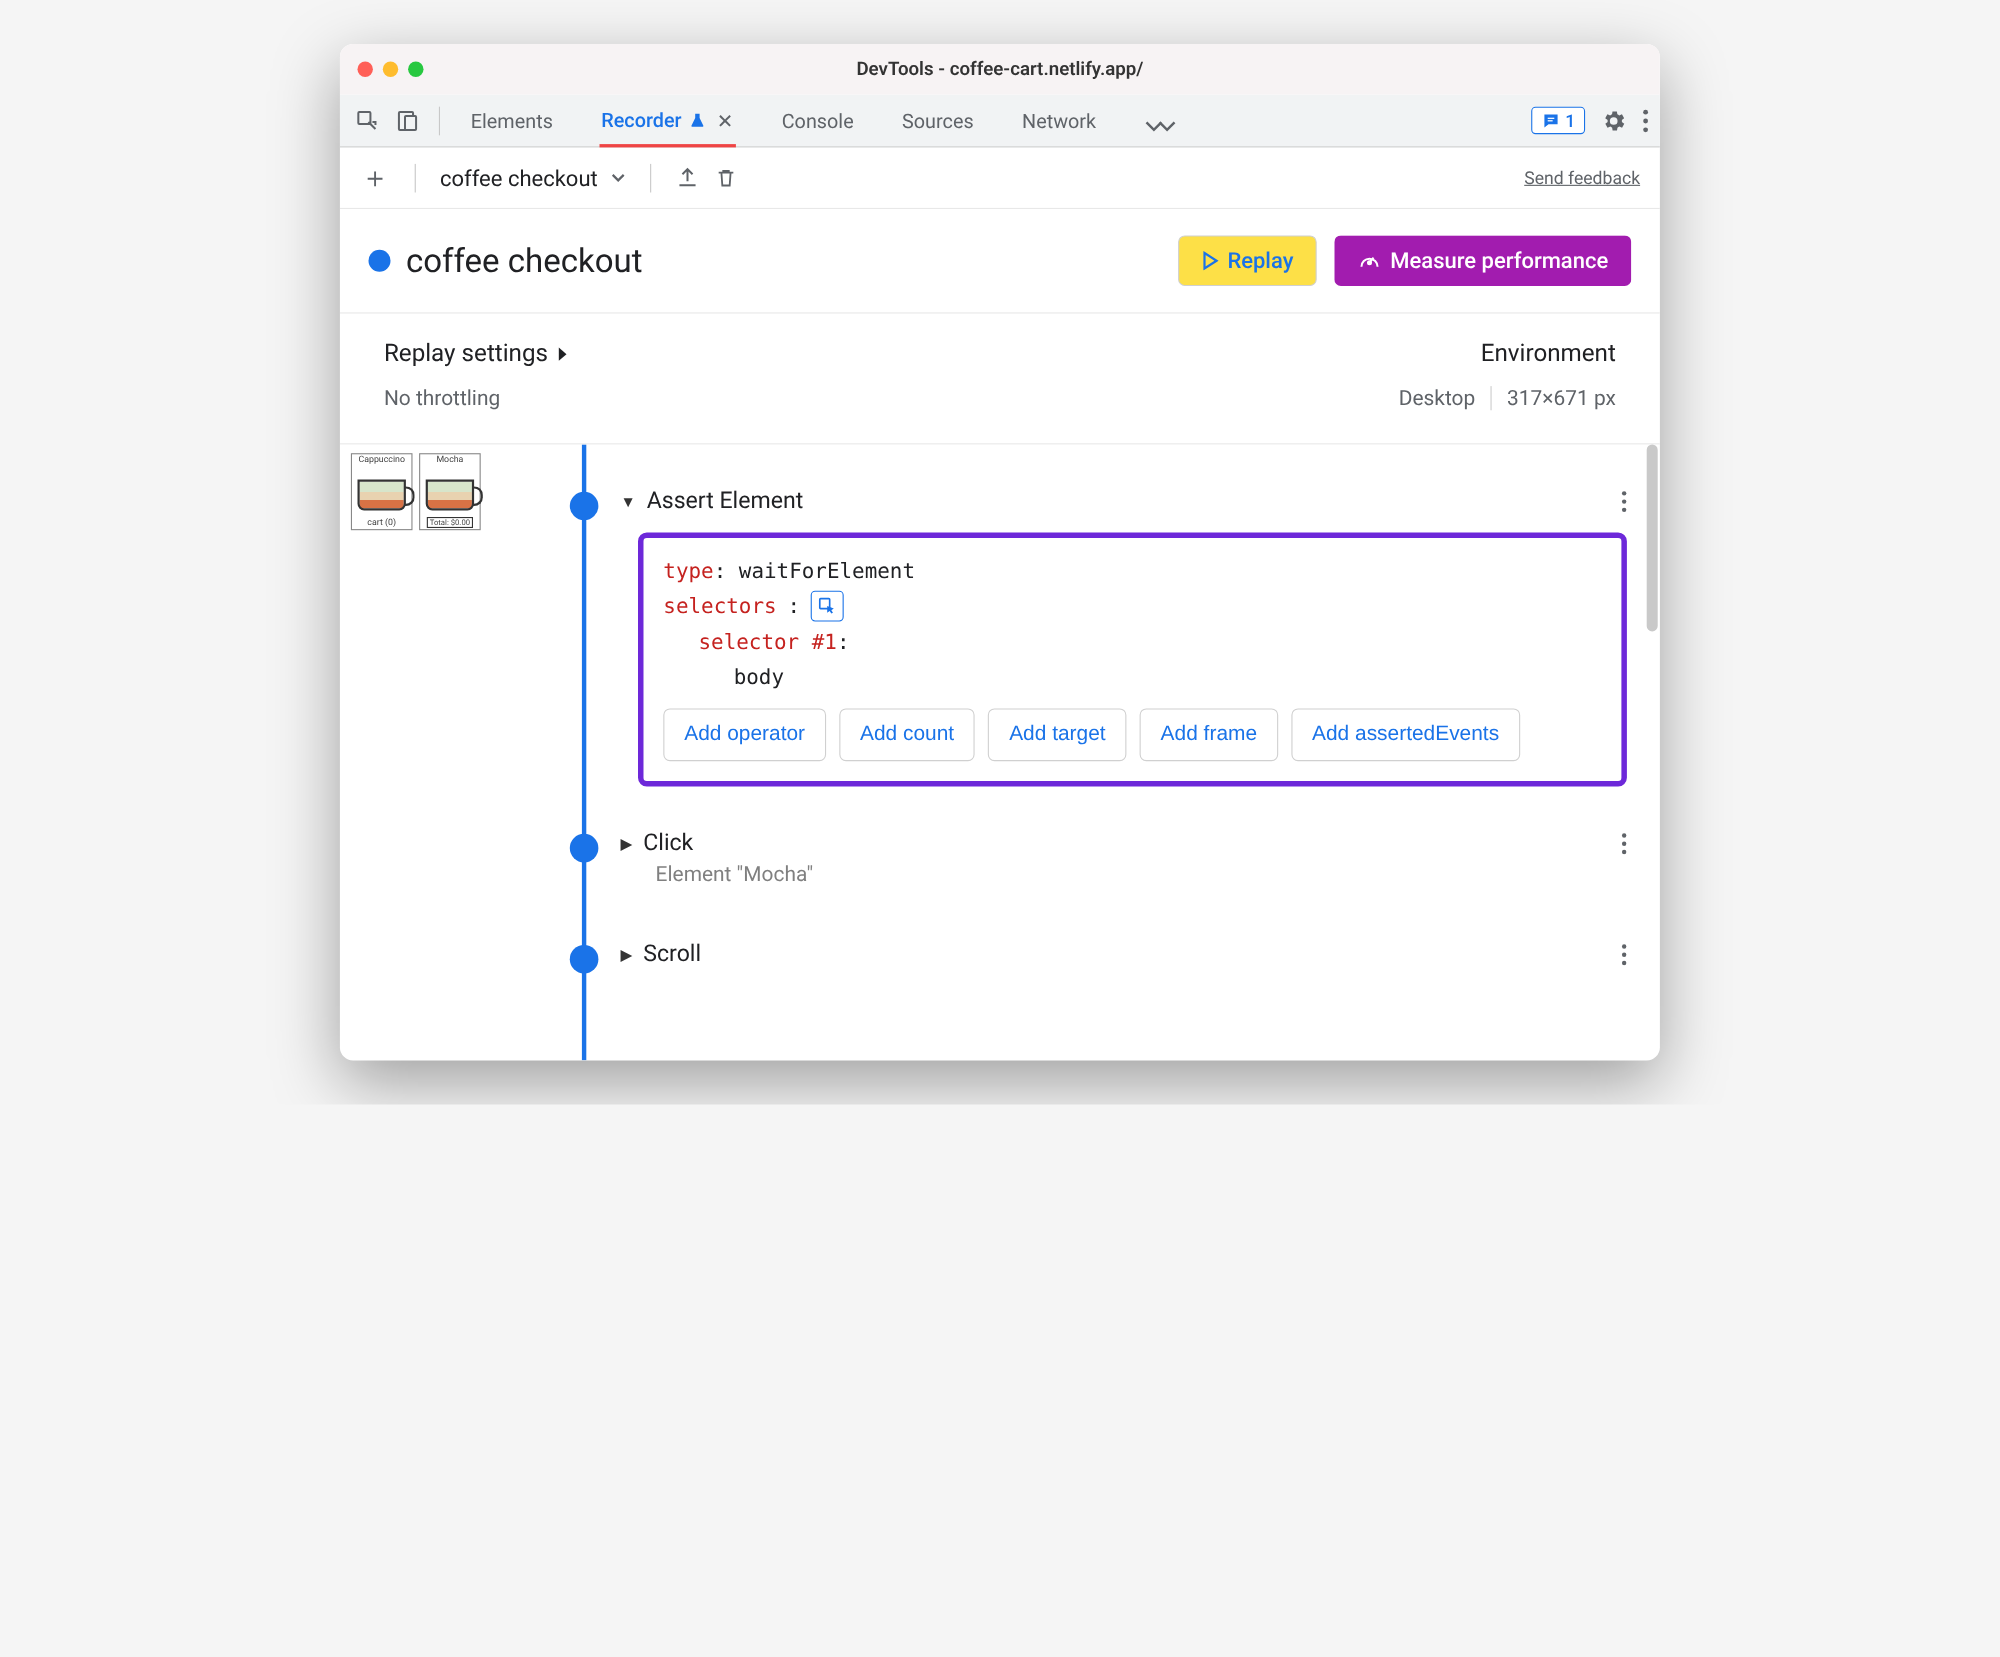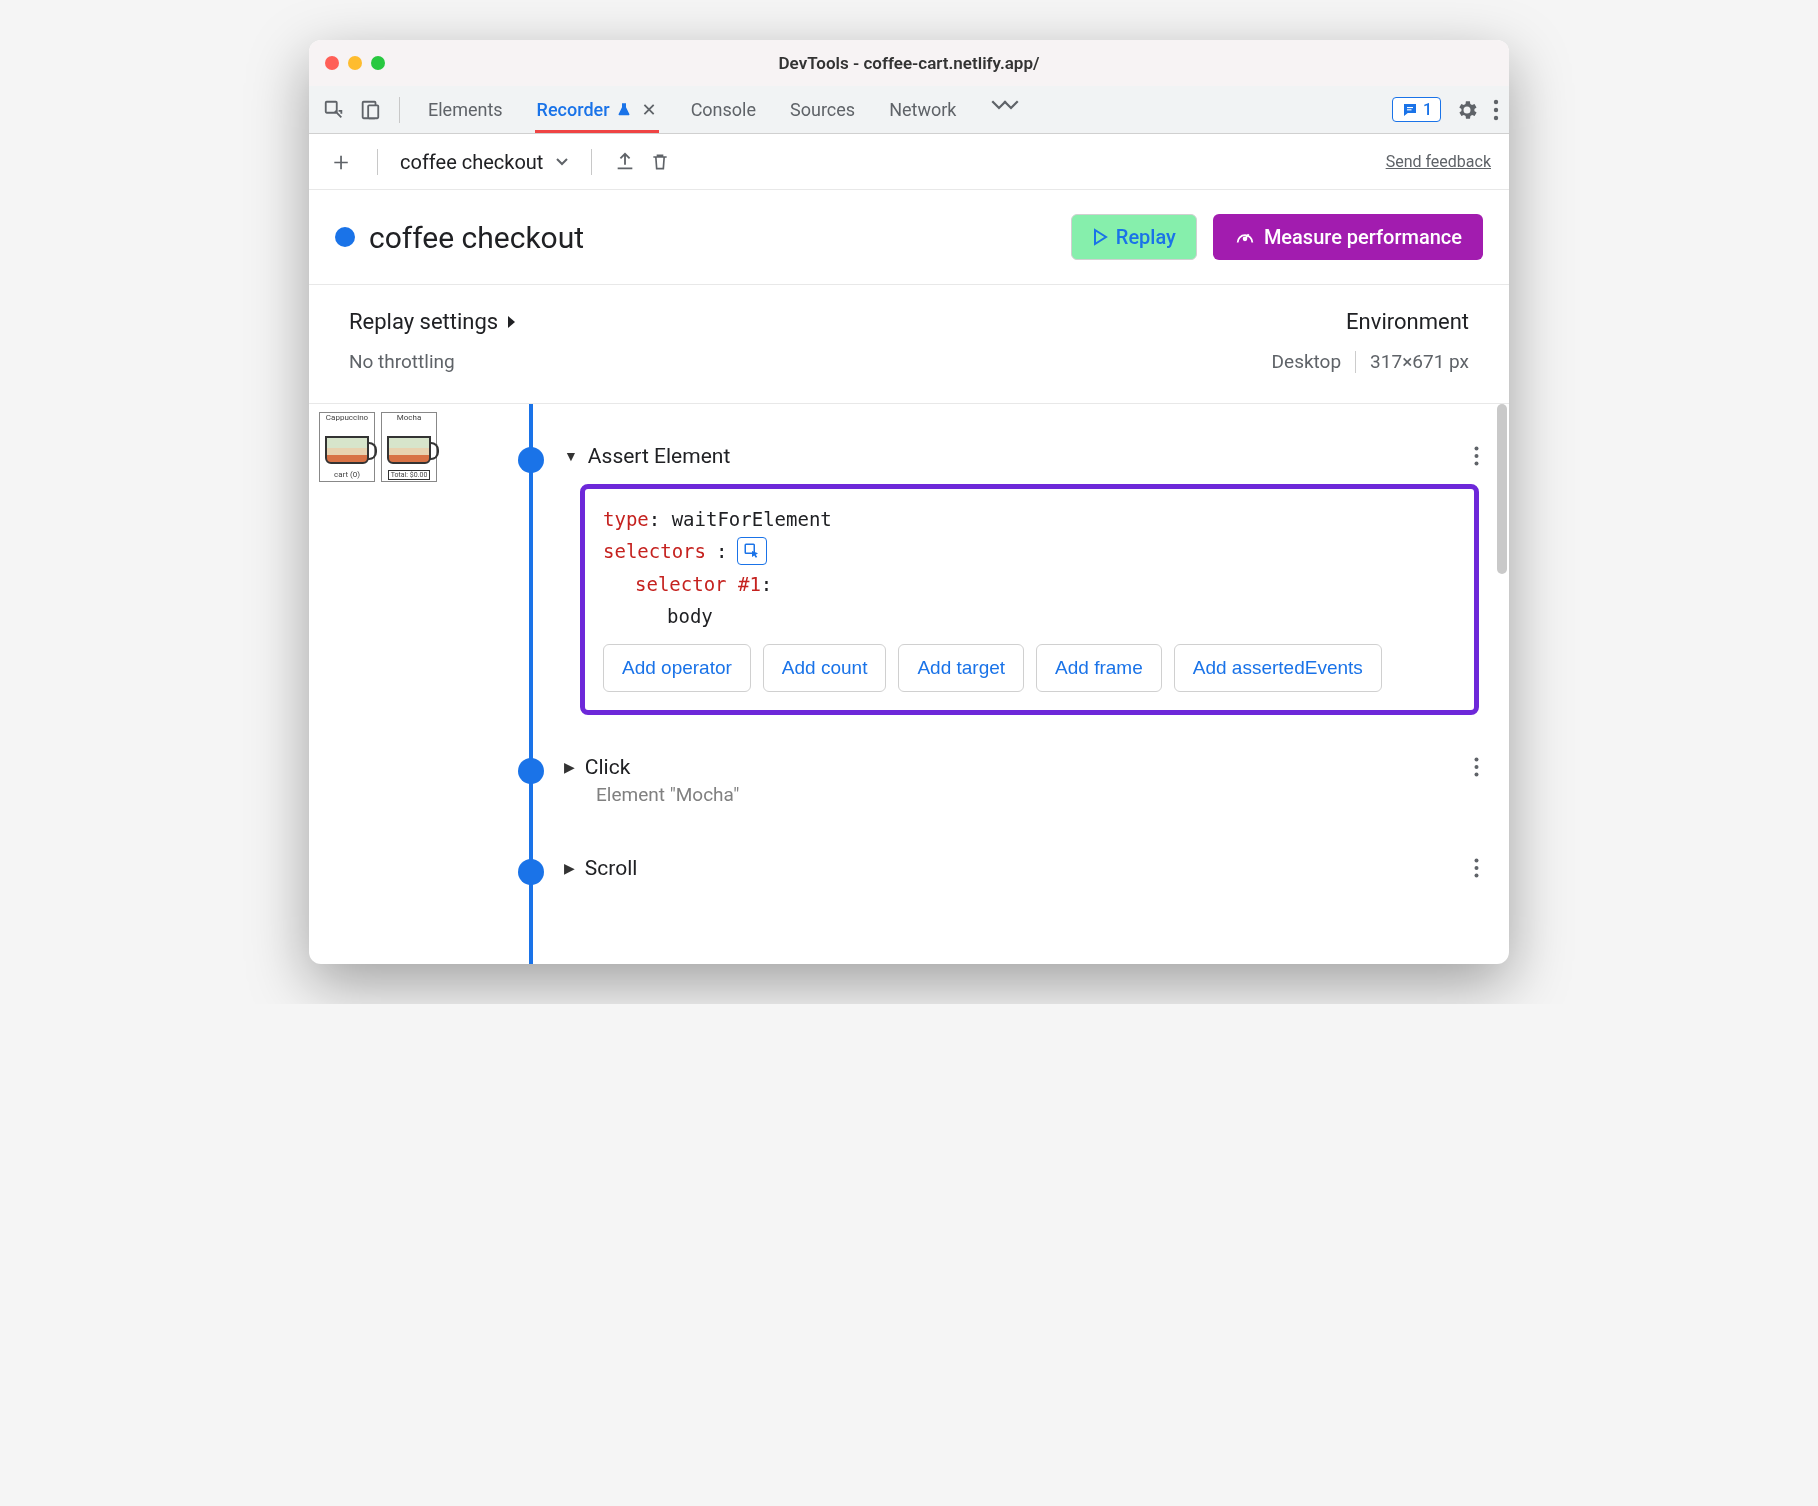--- a/index.html
+++ b/index.html
@@ -38,21 +38,21 @@
     height: 48px;
     background: #f1f3f4;
     display:flex;
     align-items:center;
     border-bottom:1px solid #d0d0d0;
     padding: 0 10px;
     gap: 6px;
   }
   .tabbar .icon-btn { width:30px; height:30px; display:flex; align-items:center; justify-content:center; color:#5f6368; cursor:pointer; border-radius:4px; }
   .vdiv { width:1px; height:26px; background:#c8c8c8; margin:0 8px; }
-  .tabs { display:flex; gap:30px; margin-left:12px; align-items:flex-start; }
+  .tabs { display:flex; gap:40px; margin-left:12px; align-items:flex-end; }
   .tab { color:#5f6368; font-size:18px; cursor:pointer; padding:10px 2px; display:flex; align-items:center; gap:6px; }
   .tab.active { color:#1a73e8; border-bottom: 3px solid #ef4444; margin-bottom:-3px; font-weight:500; }
   .tabbar-right { margin-left:auto; display:flex; align-items:center; gap:14px; }
   .badge-count { display:flex; align-items:center; gap:4px; background:#fff; border:1px solid #1a73e8; border-radius:4px; padding:2px 8px; color:#1a73e8; font-weight:500; }
   .gear, .kebab { color:#5f6368; cursor:pointer; }
 
   .toolbar {
     height: 56px;
     display:flex;
     align-items:center;
@@ -70,21 +70,21 @@
     display:flex;
     align-items:center;
     padding: 24px 26px;
     border-bottom:1px solid #e8e8e8;
     gap:14px;
   }
   .rec-dot { width:20px; height:20px; border-radius:50%; background:#1a73e8; }
   .rec-title { font-size:30px; color:#202124; }
   .header-actions { margin-left:auto; display:flex; gap:16px; }
   .btn { display:flex; align-items:center; gap:8px; padding:10px 20px; border-radius:6px; font-size:20px; font-weight:500; cursor:pointer; border:1px solid transparent; }
-  .btn-outline { background:#86efac; border-color:#d0d0d0; color:#1a73e8; }
+  .btn-outline { background:#fde047; border-color:#d0d0d0; color:#1a73e8; }
   .btn-primary { background:#a21caf; color:#fff; }
 
   .settings-row {
     display:flex;
     padding: 24px 40px 30px;
     border-bottom:1px solid #e8e8e8;
   }
   .settings-left { flex:1; }
   .settings-title { font-size:22px; color:#202124; display:flex; align-items:center; gap:8px; margin-bottom:16px; }
   .throttle { color:#5f6368; font-size:19px; }

